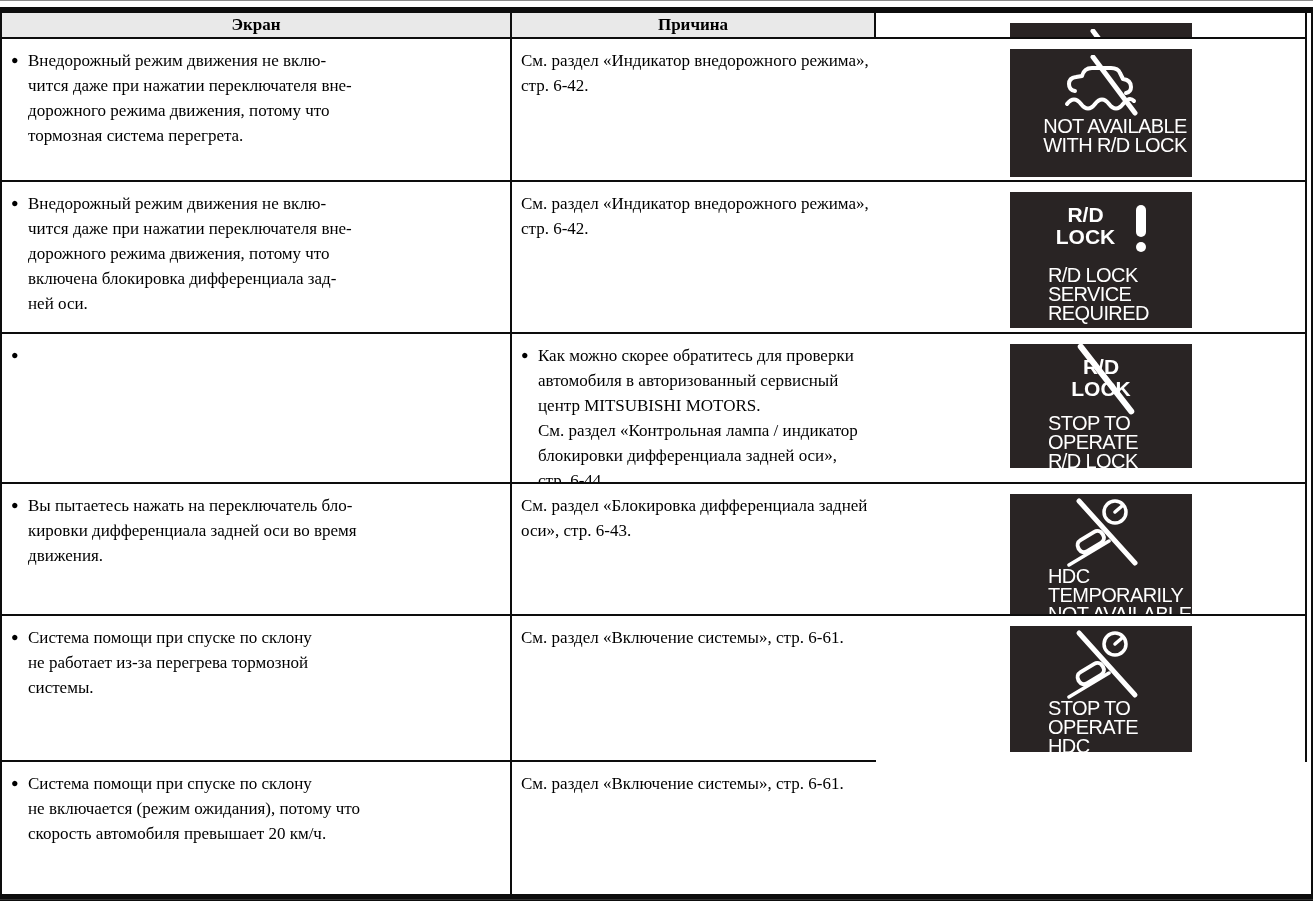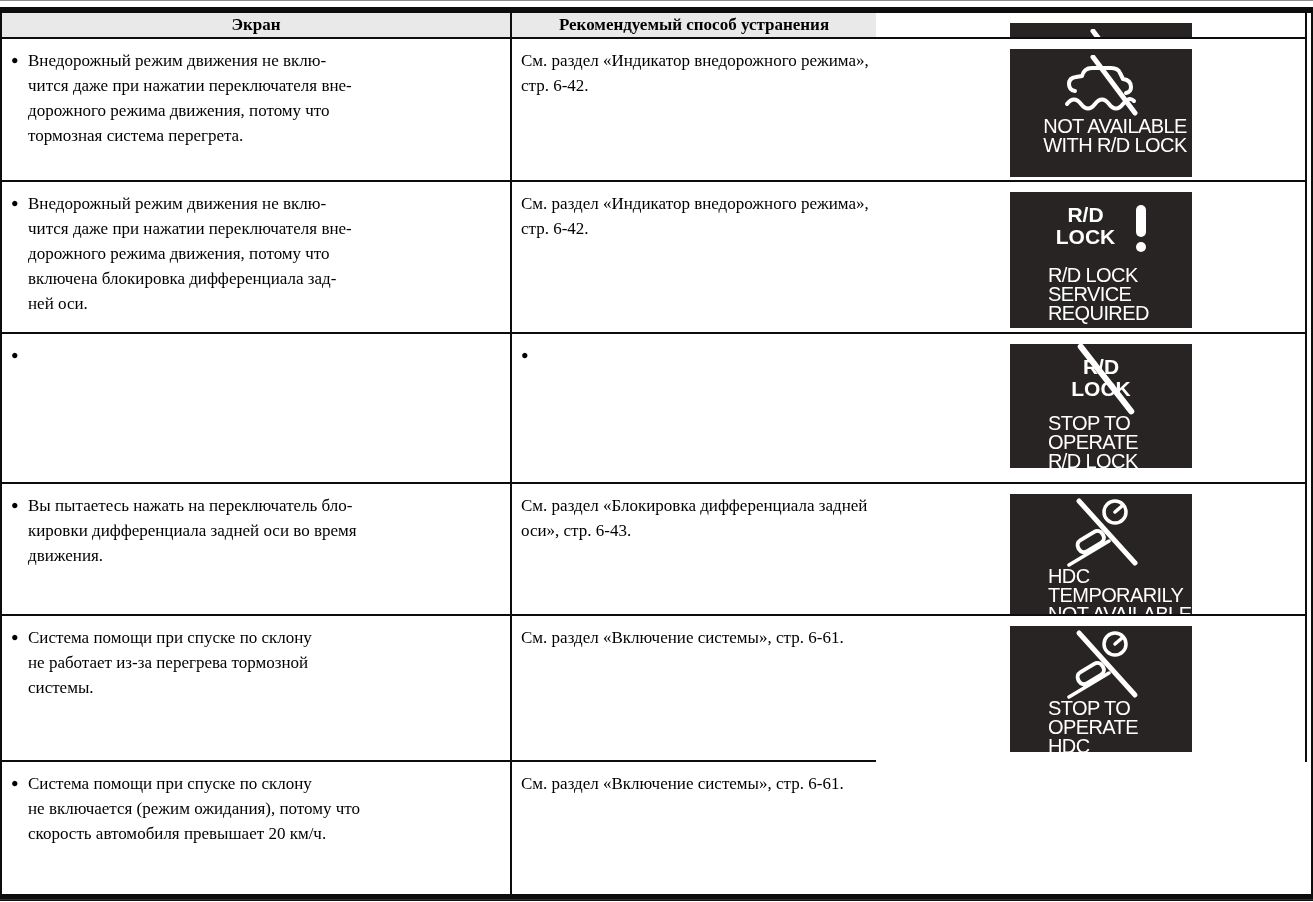--- a/index.html
+++ b/index.html
@@ -77,21 +77,21 @@
   </defs>
 </svg>
 
 <div class="page">
   <div class="top-thin"></div>
 
   <div class="tframe">
     <div class="tgrid">
 
       <div class="cell hcell">Экран</div>
-      <div class="cell hcell lastcol">Рекомендуемый способ устранения</div>
+      <div class="cell hcell">Причина</div>
 
       <div class="cell">
         <div class="screen" style="height:127px">
           <div class="icon-wrap">
               <svg width="84" height="62" viewBox="0 0 84 62">
                 <use href="#offroad-icon"></use>
               </svg>
             </div>
           <div class="scr-text scr-center">TEMPORARILY
 NOT AVAILABLE</div>
@@ -145,20 +145,26 @@
           </div>
           <div class="scr-text scr-left rd-caption">R/D LOCK
 SERVICE REQUIRED</div>
         </div>
       </div>
       <div class="cell cause-cell withbullet">
         <span class="bullet">●</span>
       </div>
       <div class="cell lastcol remedy-cell withbullet">
         <span class="bullet">●</span>
+        <div class="celltext">Как можно скорее обратитесь для проверки
+автомобиля в авторизованный сервисный
+центр MITSUBISHI MOTORS.
+См. раздел «Контрольная лампа / индикатор
+блокировки дифференциала задней оси»,
+стр. 6-44.</div>
       </div>
 
       <div class="cell">
         <div class="screen" style="height:124px">
           <div class="rd-wrap">
             <div class="rd-big">R/D
 LOCK</div>
             <div class="slash-overlay"></div>
           </div>
           <div class="scr-text scr-left rd-caption">STOP TO OPERATE

